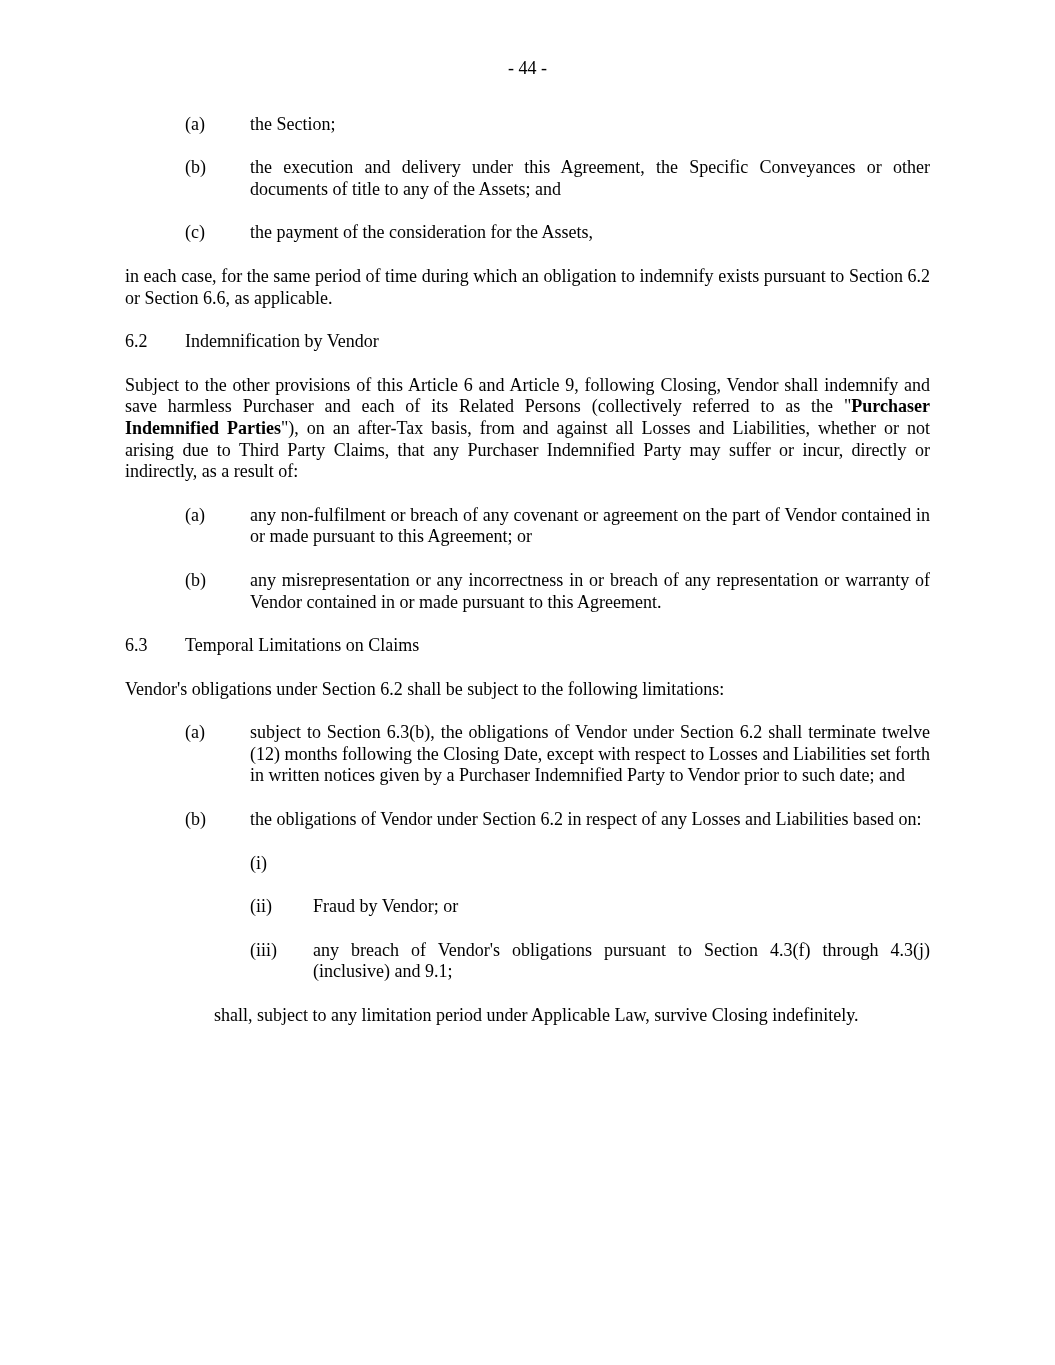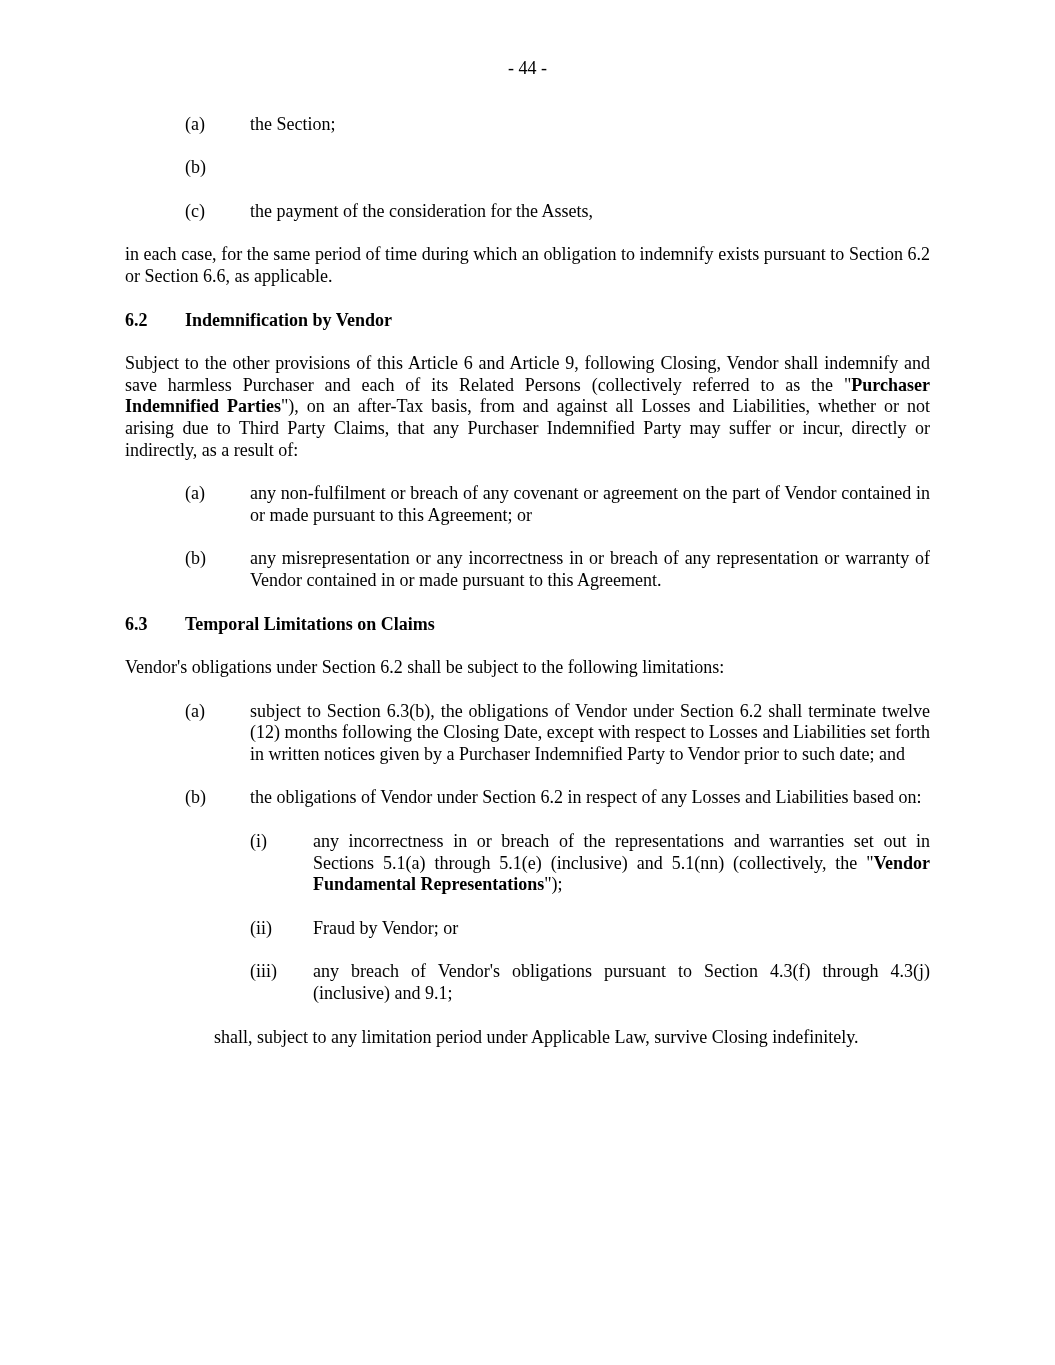--- a/index.html
+++ b/index.html
@@ -36,21 +36,21 @@
     display: flex;
     text-align: justify;
   }
   .li.l1 { padding-left: 60px; }
   .li.l1 > .marker { width: 65px; flex: 0 0 65px; }
   .li.l2 { padding-left: 125px; }
   .li.l2 > .marker { width: 63px; flex: 0 0 63px; }
   .li > .li-text { flex: 1 1 auto; }
   .heading {
     display: flex;
-    font-weight: bold;
+    font-weight: normal;
   }
   .heading > .h-num { width: 60px; flex: 0 0 60px; }
   .tail-para {
     margin-left: 89px;
     text-align: justify;
   }
   strong { font-weight: bold; }
 </style>
 </head>
 <body>
@@ -59,20 +59,21 @@
 
   <div class="pagenum">- 44 -</div>
 
   <div class="li l1 block">
     <span class="marker">(a)</span>
     <span class="li-text">the Section;</span>
   </div>
 
   <div class="li l1 block">
     <span class="marker">(b)</span>
+    <span class="li-text">the execution and delivery under this Agreement, the Specific Conveyances or other documents of title to any of the Assets; and</span>
   </div>
 
   <div class="li l1 block">
     <span class="marker">(c)</span>
     <span class="li-text">the payment of the consideration for the Assets,</span>
   </div>
 
   <p class="para">in each case, for the same period of time during which an obligation to indemnify exists pursuant to Section 6.2 or Section 6.6, as applicable.</p>
 
   <div class="heading block">
@@ -104,21 +105,20 @@
     <span class="li-text">subject to Section 6.3(b), the obligations of Vendor under Section 6.2 shall terminate twelve (12) months following the Closing Date, except with respect to Losses and Liabilities set forth in written notices given by a Purchaser Indemnified Party to Vendor prior to such date; and</span>
   </div>
 
   <div class="li l1 block">
     <span class="marker">(b)</span>
     <span class="li-text">the obligations of Vendor under Section 6.2 in respect of any Losses and Liabilities based on:</span>
   </div>
 
   <div class="li l2 block">
     <span class="marker">(i)</span>
-    <span class="li-text"><span>any incorrectness in or breach of the representations and warranties set out in Sections 5.1(a) through 5.1(e) (inclusive) and 5.1(nn) (collectively, the "</span><strong>Vendor Fundamental Representations</strong><span>");</span></span>
   </div>
 
   <div class="li l2 block">
     <span class="marker">(ii)</span>
     <span class="li-text">Fraud by Vendor; or</span>
   </div>
 
   <div class="li l2 block">
     <span class="marker">(iii)</span>
     <span class="li-text">any breach of Vendor's obligations pursuant to Section 4.3(f) through 4.3(j) (inclusive) and 9.1;</span>

